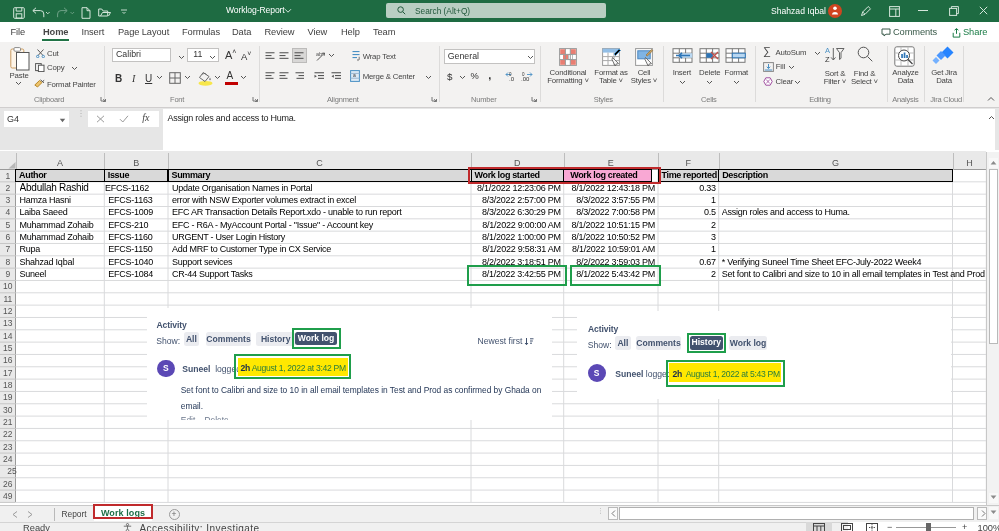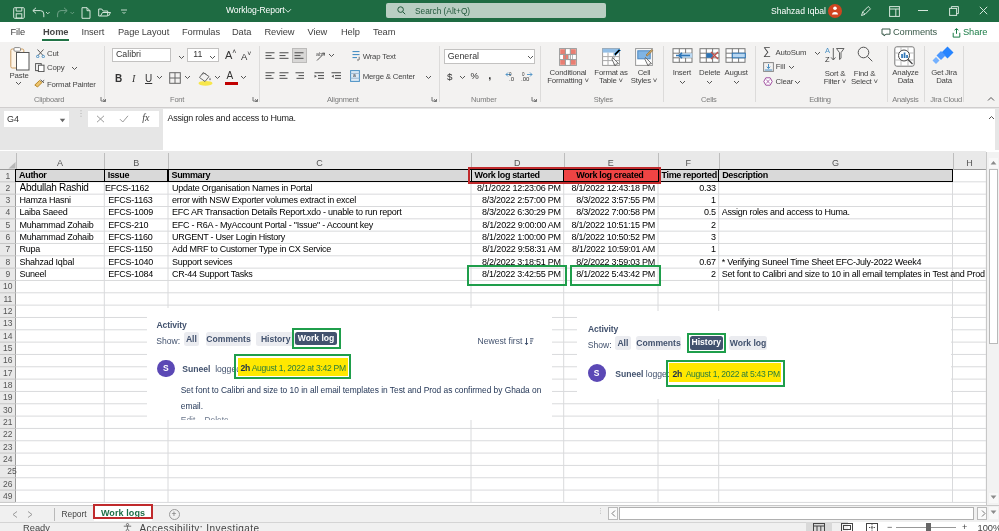--- a/index.html
+++ b/index.html
@@ -319,21 +319,21 @@
         <path d="M12 4 l7 7 M19 4 l-7 7" stroke="#c0504d" stroke-width="1.4" fill="none"></path>
       </svg>
 <svg class="abs" style="left:725px;top:5.5px;" width="21" height="15" viewBox="0 0 21 15">
         <rect x="1" y="0.7" width="19" height="13.6" fill="#fff" stroke="#777"></rect>
         <path d="M1 5.2 h19 M1 9.8 h19 M7.3 0.7 v13.6 M13.6 0.7 v13.6" stroke="#777" fill="none"></path>
         <rect x="7.3" y="5.2" width="13" height="4.6" fill="#b9d7f1" stroke="#2e75b6"></rect>
         <path d="M5 -1 h11" stroke="#2e75b6" stroke-width="1.2"></path>
       </svg>
 <div class="rlbl" style="left:672.7px;top:26px;">Insert</div>
 <div class="rlbl" style="left:699.1px;top:26px;">Delete</div>
-<div class="rlbl" style="left:724.6px;top:26px;">August</div>
+<div class="rlbl" style="left:724.6px;top:26px;">Format</div>
 <svg class="abs" style="left:679px;top:37.5px;" width="7" height="5" viewBox="0 0 7 5" fill="none" stroke="#555">
         <path d="M1 1 L3.5 3.5 6 1"></path>
       </svg>
 <svg class="abs" style="left:706px;top:37.5px;" width="7" height="5" viewBox="0 0 7 5" fill="none" stroke="#555">
         <path d="M1 1 L3.5 3.5 6 1"></path>
       </svg>
 <svg class="abs" style="left:733px;top:37.5px;" width="7" height="5" viewBox="0 0 7 5" fill="none" stroke="#555">
         <path d="M1 1 L3.5 3.5 6 1"></path>
       </svg>
 <div class="glab" style="left:701px;top:53px;">Cells</div>
@@ -528,21 +528,21 @@
 <line x1="563.7" y1="19.5" x2="563.7" y2="352.41" stroke="#d9dadc" stroke-width="1"></line>
 <line x1="658" y1="19.5" x2="658" y2="352.41" stroke="#d9dadc" stroke-width="1"></line>
 <line x1="718.7" y1="19.5" x2="718.7" y2="352.41" stroke="#d9dadc" stroke-width="1"></line>
 <line x1="952.5" y1="19.5" x2="952.5" y2="352.41" stroke="#d9dadc" stroke-width="1"></line>
 <line x1="986.3" y1="19.5" x2="986.3" y2="352.41" stroke="#d9dadc" stroke-width="1"></line>
 </svg>
 <div class="abs" style="left:15.1px;top:18.8px;width:89.7px;height:13.53px;background:#d9d9d9;border:1.2px solid #000;font-size:9px;font-weight:bold;color:#000;line-height:11.83px;padding-left:3px;letter-spacing:-0.35px;white-space:nowrap;overflow:hidden;">Author</div>
 <div class="abs" style="left:103.8px;top:18.8px;width:64.7px;height:13.53px;background:#d9d9d9;border:1.2px solid #000;font-size:9px;font-weight:bold;color:#000;line-height:11.83px;padding-left:3px;letter-spacing:-0.35px;white-space:nowrap;overflow:hidden;">Issue</div>
 <div class="abs" style="left:167.5px;top:18.8px;width:304px;height:13.53px;background:#d9d9d9;border:1.2px solid #000;font-size:9px;font-weight:bold;color:#000;line-height:11.83px;padding-left:3px;letter-spacing:-0.35px;white-space:nowrap;overflow:hidden;">Summary</div>
 <div class="abs" style="left:470.5px;top:18.8px;width:93.7px;height:13.53px;background:#d9d9d9;border:1.2px solid #000;font-size:9px;font-weight:bold;color:#000;line-height:11.83px;padding-left:3px;letter-spacing:-0.35px;white-space:nowrap;overflow:hidden;">Work log started</div>
-<div class="abs" style="left:563.2px;top:18.8px;width:97px;height:13.53px;background:#ef4444;border:1.2px solid #000;font-size:9px;font-weight:bold;color:#000;line-height:11.83px;padding-left:12px;letter-spacing:-0.35px;white-space:nowrap;overflow:hidden;">Work log created</div>
+<div class="abs" style="left:563.2px;top:18.8px;width:89px;height:13.53px;background:#f9a8d4;border:1.2px solid #000;font-size:9px;font-weight:bold;color:#000;line-height:11.83px;padding-left:6px;letter-spacing:-0.35px;white-space:nowrap;overflow:hidden;">Work log created</div>
 <div class="abs" style="left:657.5px;top:18.8px;width:61.7px;height:13.53px;background:#d9d9d9;border:1.2px solid #000;font-size:9px;font-weight:bold;color:#000;line-height:11.83px;padding-left:3px;letter-spacing:-0.35px;white-space:nowrap;overflow:hidden;">Time reported</div>
 <div class="abs" style="left:718.2px;top:18.8px;width:234.8px;height:13.53px;background:#d9d9d9;border:1.2px solid #000;font-size:9px;font-weight:bold;color:#000;line-height:11.83px;padding-left:3px;letter-spacing:-0.35px;white-space:nowrap;overflow:hidden;">Description</div>
 <div class="abs" style="left:19.6px;width:83.7px;overflow:hidden;top:31.83px;height:12.33px;line-height:12.73px;font-size:10px;letter-spacing:-0.25px;color:#000;white-space:nowrap;">Abdullah Rashid</div>
 <div class="abs" style="left:105px;width:58.7px;overflow:hidden;top:31.83px;height:12.33px;line-height:12.73px;font-size:9px;letter-spacing:-0.25px;color:#000;white-space:nowrap;">EFCS-1162</div>
 <div class="abs" style="left:172px;width:298px;overflow:hidden;top:31.83px;height:12.33px;line-height:12.73px;font-size:9px;letter-spacing:-0.25px;color:#000;white-space:nowrap;">Update Organisation Names in Portal</div>
 <div class="abs" style="left:471px;width:89.7px;text-align:right;top:31.83px;height:12.33px;line-height:12.73px;font-size:9px;letter-spacing:-0.25px;color:#000;white-space:nowrap;">8/1/2022 12:23:06 PM</div>
 <div class="abs" style="left:563.7px;width:91.3px;text-align:right;top:31.83px;height:12.33px;line-height:12.73px;font-size:9px;letter-spacing:-0.25px;color:#000;white-space:nowrap;">8/1/2022 12:43:18 PM</div>
 <div class="abs" style="left:658px;width:57.7px;text-align:right;top:31.83px;height:12.33px;line-height:12.73px;font-size:9px;letter-spacing:-0.25px;color:#000;white-space:nowrap;">0.33</div>
 <div class="abs" style="left:19.6px;width:83.7px;overflow:hidden;top:44.16px;height:12.33px;line-height:12.73px;font-size:9px;letter-spacing:-0.25px;color:#000;white-space:nowrap;">Hamza Hasni</div>
 <div class="abs" style="left:108.3px;width:58.7px;overflow:hidden;top:44.16px;height:12.33px;line-height:12.73px;font-size:9px;letter-spacing:-0.25px;color:#000;white-space:nowrap;">EFCS-1163</div>

